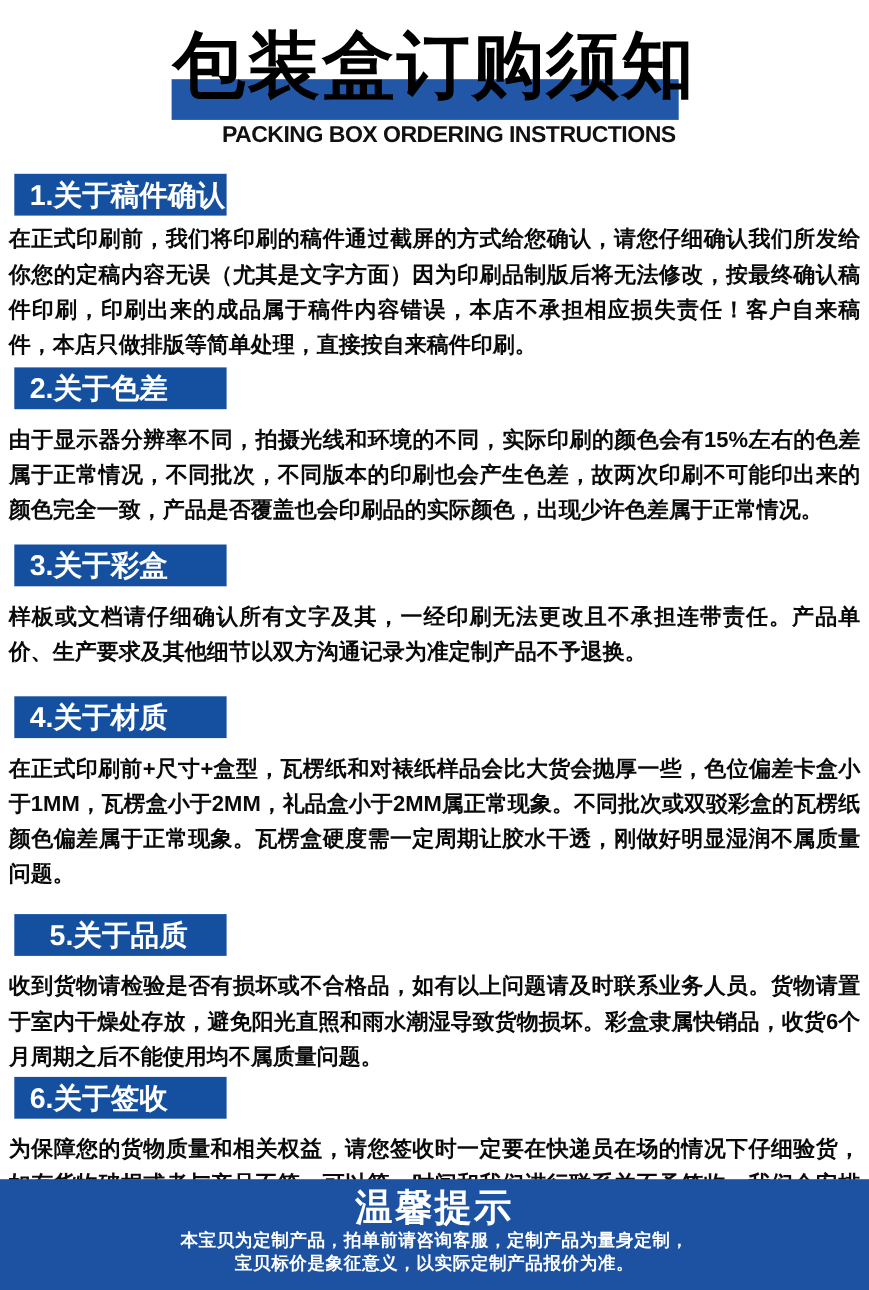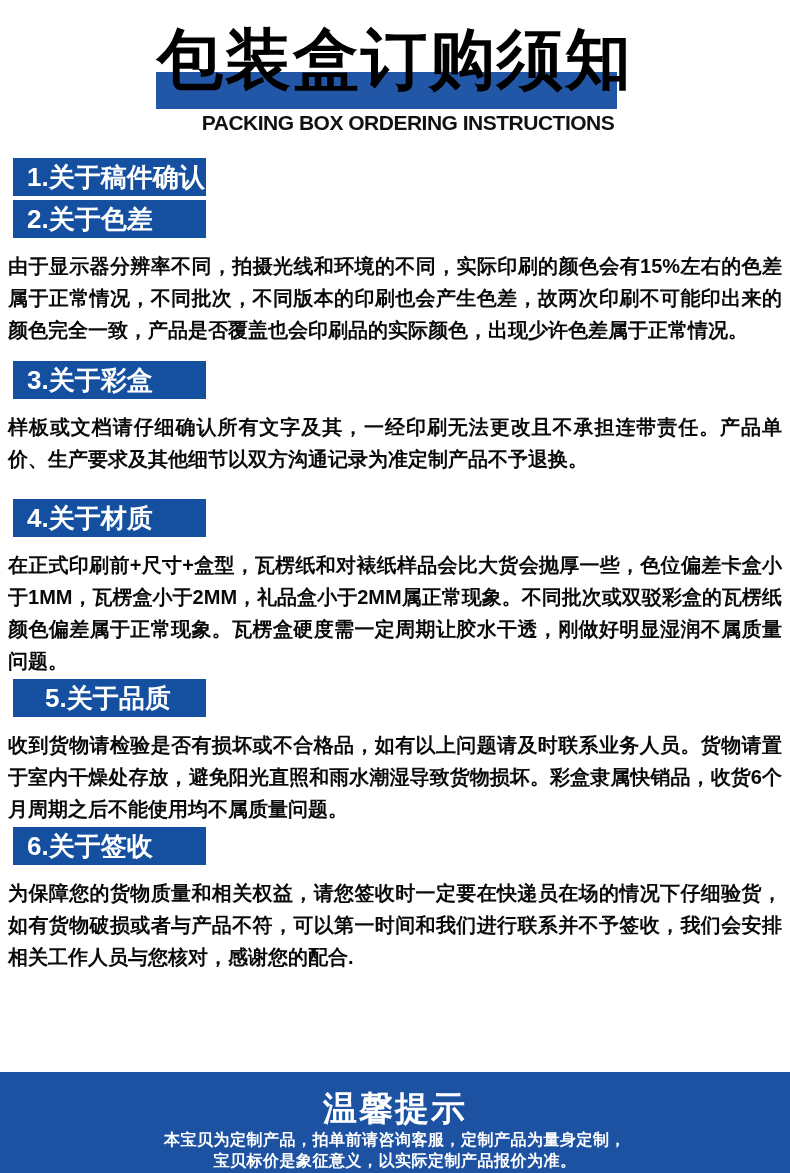--- a/index.html
+++ b/index.html
@@ -34,49 +34,49 @@
   }
   .bodytext{
     margin:6px 8px 0 8px;
     font-size:20px;line-height:32px;font-weight:bold;color:#0a0a0a;
     text-align:justify;text-justify:inter-ideograph;
   }
   .s1 .badge{margin-top:8px;}
   .s2 .badge{margin-top:4px;}
   .s3 .badge{margin-top:15px;}
   .s4 .badge{margin-top:24px;}
-  .s5 .badge{margin-top:2px;padding-left:32px;}
+  .s5 .badge{margin-top:20px;padding-left:32px;}
   .s6 .badge{margin-top:2px;}
   .s2 .bodytext,.s3 .bodytext,.s4 .bodytext,.s5 .bodytext,.s6 .bodytext{margin-top:12px;}
   
   .notice{
     position:absolute;left:0;right:0;bottom:0;height:101px;
     background:var(--footer,#1d52a2);color:#fff;text-align:center;
   }
   .notice-title{
-    margin-top:17px;font-size:34px;line-height:40px;font-weight:bold;
+    margin-top:6px;font-size:34px;line-height:40px;font-weight:bold;
     letter-spacing:2px;
-    font-family:Liberation Serif, serif;
   }
   .notice-line{
     font-size:16px;line-height:21px;font-weight:bold;letter-spacing:0.5px;
   }
   .notice-line:first-of-type{margin-top:4px;}
 </style>
 </head>
 <body>
 
 <div class="hdr">
   <div class="hdr-bar"></div>
   <div class="hdr-title">包装盒订购须知</div>
   <div class="hdr-sub">PACKING BOX ORDERING INSTRUCTIONS</div>
 </div>
 
 <div class="section s1">
   <div class="badge">1.关于稿件确认</div>
+  <p class="bodytext">在正式印刷前，我们将印刷的稿件通过截屏的方式给您确认，请您仔细确认我们所发给你您的定稿内容无误（尤其是文字方面）因为印刷品制版后将无法修改，按最终确认稿件印刷，印刷出来的成品属于稿件内容错误，本店不承担相应损失责任！客户自来稿件，本店只做排版等简单处理，直接按自来稿件印刷。</p>
 </div>
 
 <div class="section s2">
   <div class="badge">2.关于色差</div>
   <p class="bodytext">由于显示器分辨率不同，拍摄光线和环境的不同，实际印刷的颜色会有15%左右的色差属于正常情况，不同批次，不同版本的印刷也会产生色差，故两次印刷不可能印出来的颜色完全一致，产品是否覆盖也会印刷品的实际颜色，出现少许色差属于正常情况。</p>
 </div>
 
 <div class="section s3">
   <div class="badge">3.关于彩盒</div>
   <p class="bodytext">样板或文档请仔细确认所有文字及其，一经印刷无法更改且不承担连带责任。产品单价、生产要求及其他细节以双方沟通记录为准定制产品不予退换。</p>

